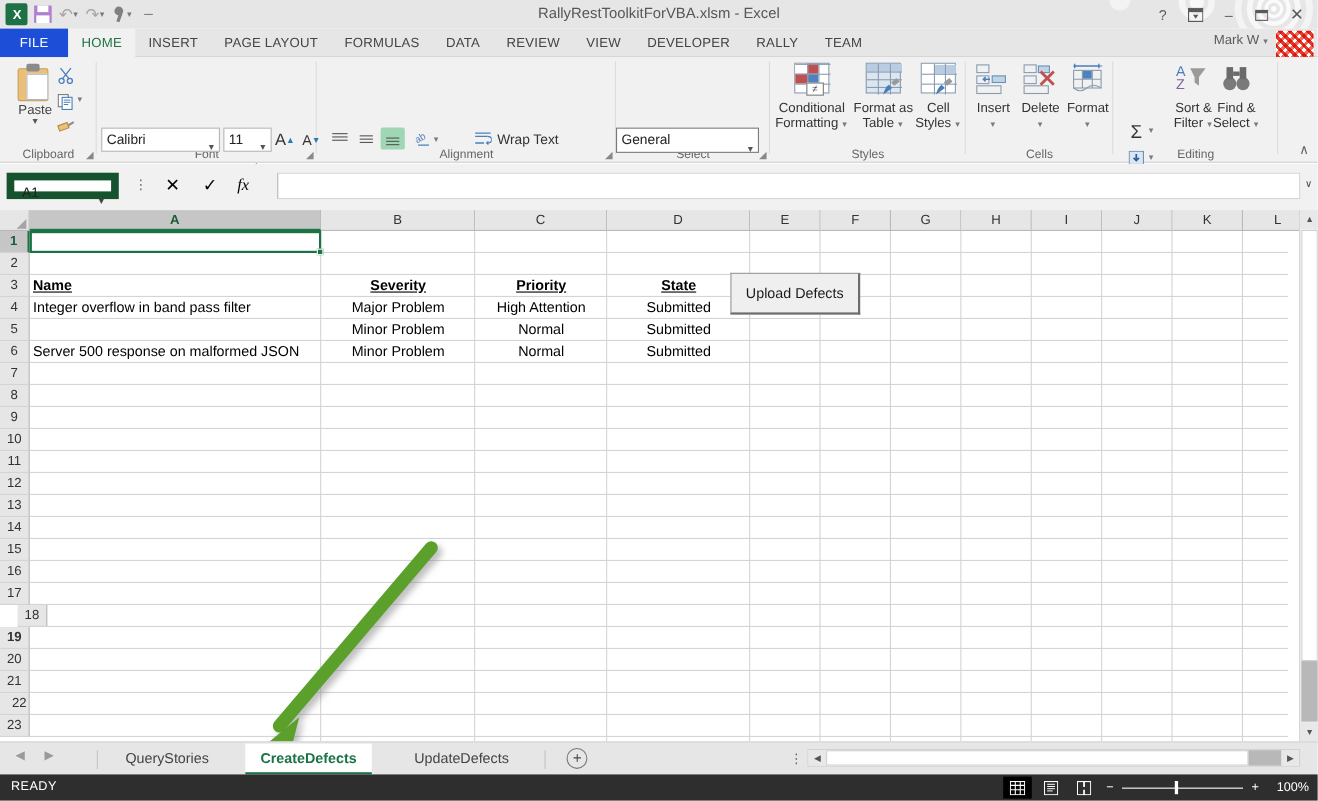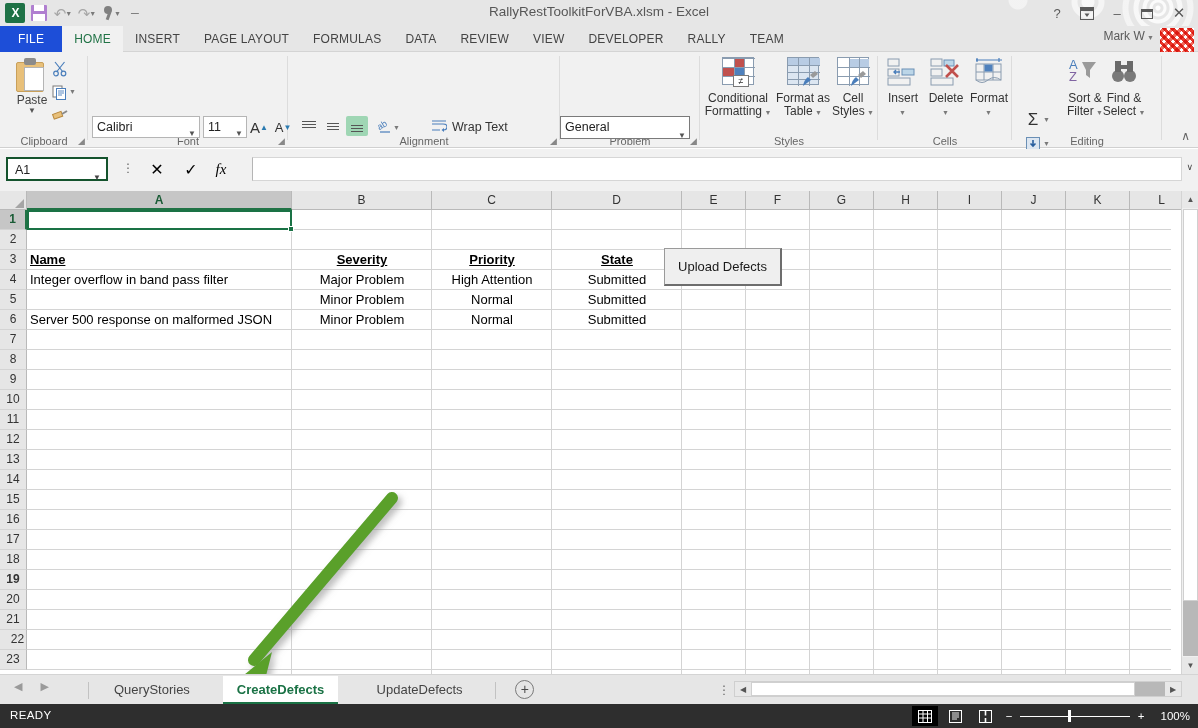--- a/index.html
+++ b/index.html
@@ -170,21 +170,21 @@
   .zoom-thumb { position: absolute; left: 48px; width: 3px; height: 12px; background: #fff; }
   .zoom-pct { width: 38px; text-align: right; font-size: 11.5px; }
 
   
   .fbar {
     position: absolute; left: 0; top: 149px; width: 1198px; height: 42px;
     background: #f1f1f1;
   }
   .namebox {
     position: absolute; left: 6px; top: 8px; width: 102px; height: 24px;
-    background: #fff; border: 2px solid #14532d; font-size: 12.5px;
+    background: #fff; border: 7px solid #14532d; font-size: 12.5px;
     line-height: 22px; padding-left: 7px; color: #222;
   }
   .namebox-caret { position: absolute; right: 5px; top: 8px; font-size: 8px; color: #444; }
   .fbar-dots { position: absolute; left: 122px; top: 12px; color: #666; font-size: 12px; letter-spacing: 0; }
   .fb-btn { position: absolute; top: 9px; width: 26px; height: 22px; display: flex; align-items: center; justify-content: center; cursor: pointer; }
   .formula-input {
     position: absolute; left: 252px; top: 8px; width: 930px; height: 24px;
     background: #fff; border: 1px solid #d6d6d6; border-left: 1px solid #b5b5b5;
     font-size: 12.5px; line-height: 22px; padding-left: 5px; color: #222;
   }
@@ -514,21 +514,21 @@
     <svg width="16" height="14" viewBox="0 0 16 14">
         <rect x="0.5" y="2.5" width="15" height="9" fill="none" stroke="#7a8fa5"></rect>
         <path d="M0.5 5.5h15M0.5 8.5h15" stroke="#cdd6e0"></path>
         <path d="M3 7h10M4 5.5L2.5 7L4 8.5M12 5.5L13.5 7L12 8.5" stroke="#4a7ebb" stroke-width="1.1" fill="none"></path>
       </svg>
     <span>Merge &amp; Center</span>
     <span class="dd-tiny">▼</span>
   </div>
 
   <div class="grp" style="left:560px; width:140px;">
-    <div class="grp-label">Problem</div>
+    <div class="grp-label">Select</div>
     <div class="dlg-launch">◢</div>
     <div class="grp-sep" style="right:0;"></div>
   </div>
   <div class="numfmt">
     <span>General</span>
     <span class="combo-caret" style="top:8px;">▼</span>
   </div>
   <div class="fbtn" style="left:566px; top:96px; font-size:15px;">$</div>
   <span class="dd-tiny" style="position:absolute; left:588px; top:104px;">▼</span>
   <div class="fbtn" style="left:600px; top:96px; font-size:14px;">%</div>
@@ -730,21 +730,21 @@
       <div class="rowhdr" style="top: 140px; height: 20px; line-height: 19px;">8</div>
       <div class="rowhdr" style="top: 160px; height: 20px; line-height: 19px;">9</div>
       <div class="rowhdr" style="top: 180px; height: 20px; line-height: 19px;">10</div>
       <div class="rowhdr" style="top: 200px; height: 20px; line-height: 19px;">11</div>
       <div class="rowhdr" style="top: 220px; height: 20px; line-height: 19px;">12</div>
       <div class="rowhdr" style="top: 240px; height: 20px; line-height: 19px;">13</div>
       <div class="rowhdr" style="top: 260px; height: 20px; line-height: 19px;">14</div>
       <div class="rowhdr" style="top: 280px; height: 20px; line-height: 19px;">15</div>
       <div class="rowhdr" style="top: 300px; height: 20px; line-height: 19px;">16</div>
       <div class="rowhdr" style="top: 320px; height: 20px; line-height: 19px;">17</div>
-      <div class="rowhdr" style="top: 340px; height: 20px; line-height: 19px;">18</div>
+      <div class="rowhdr" style="top: 340px; height: 20px; line-height: 19px; margin-left: 16px;">18</div>
       <div class="rowhdr" style="top: 360px; height: 20px; line-height: 19px; font-weight: bold;">19</div>
       <div class="rowhdr" style="top: 380px; height: 20px; line-height: 19px;">20</div>
       <div class="rowhdr" style="top: 400px; height: 20px; line-height: 19px;">21</div>
       <div class="rowhdr" style="top: 420px; height: 20px; line-height: 19px; padding-left: 9px;">22</div>
       <div class="rowhdr" style="top: 440px; height: 20px; line-height: 19px;">23</div>
     </div>
   <div class="gridarea" id="grid-area">
       <div class="vline" style="left: 264px;"></div>
       <div class="vline" style="left: 404px;"></div>
       <div class="vline" style="left: 524px;"></div>

